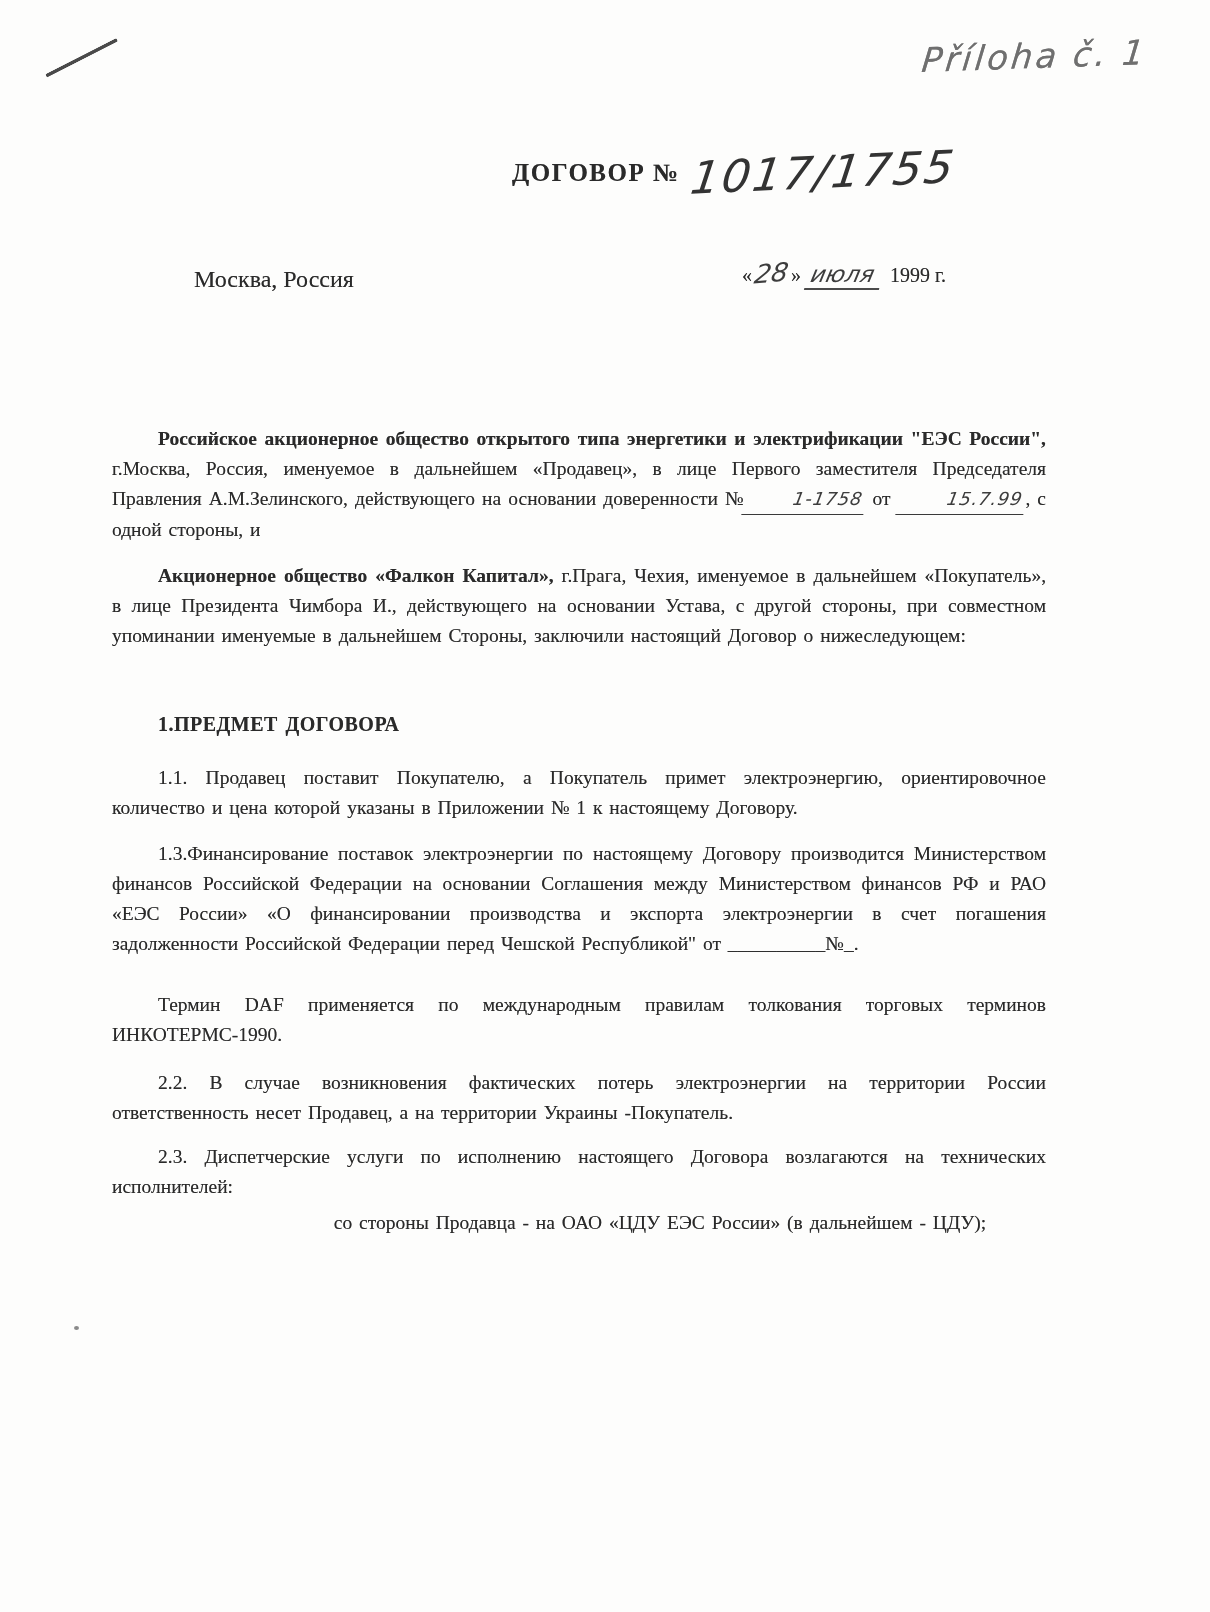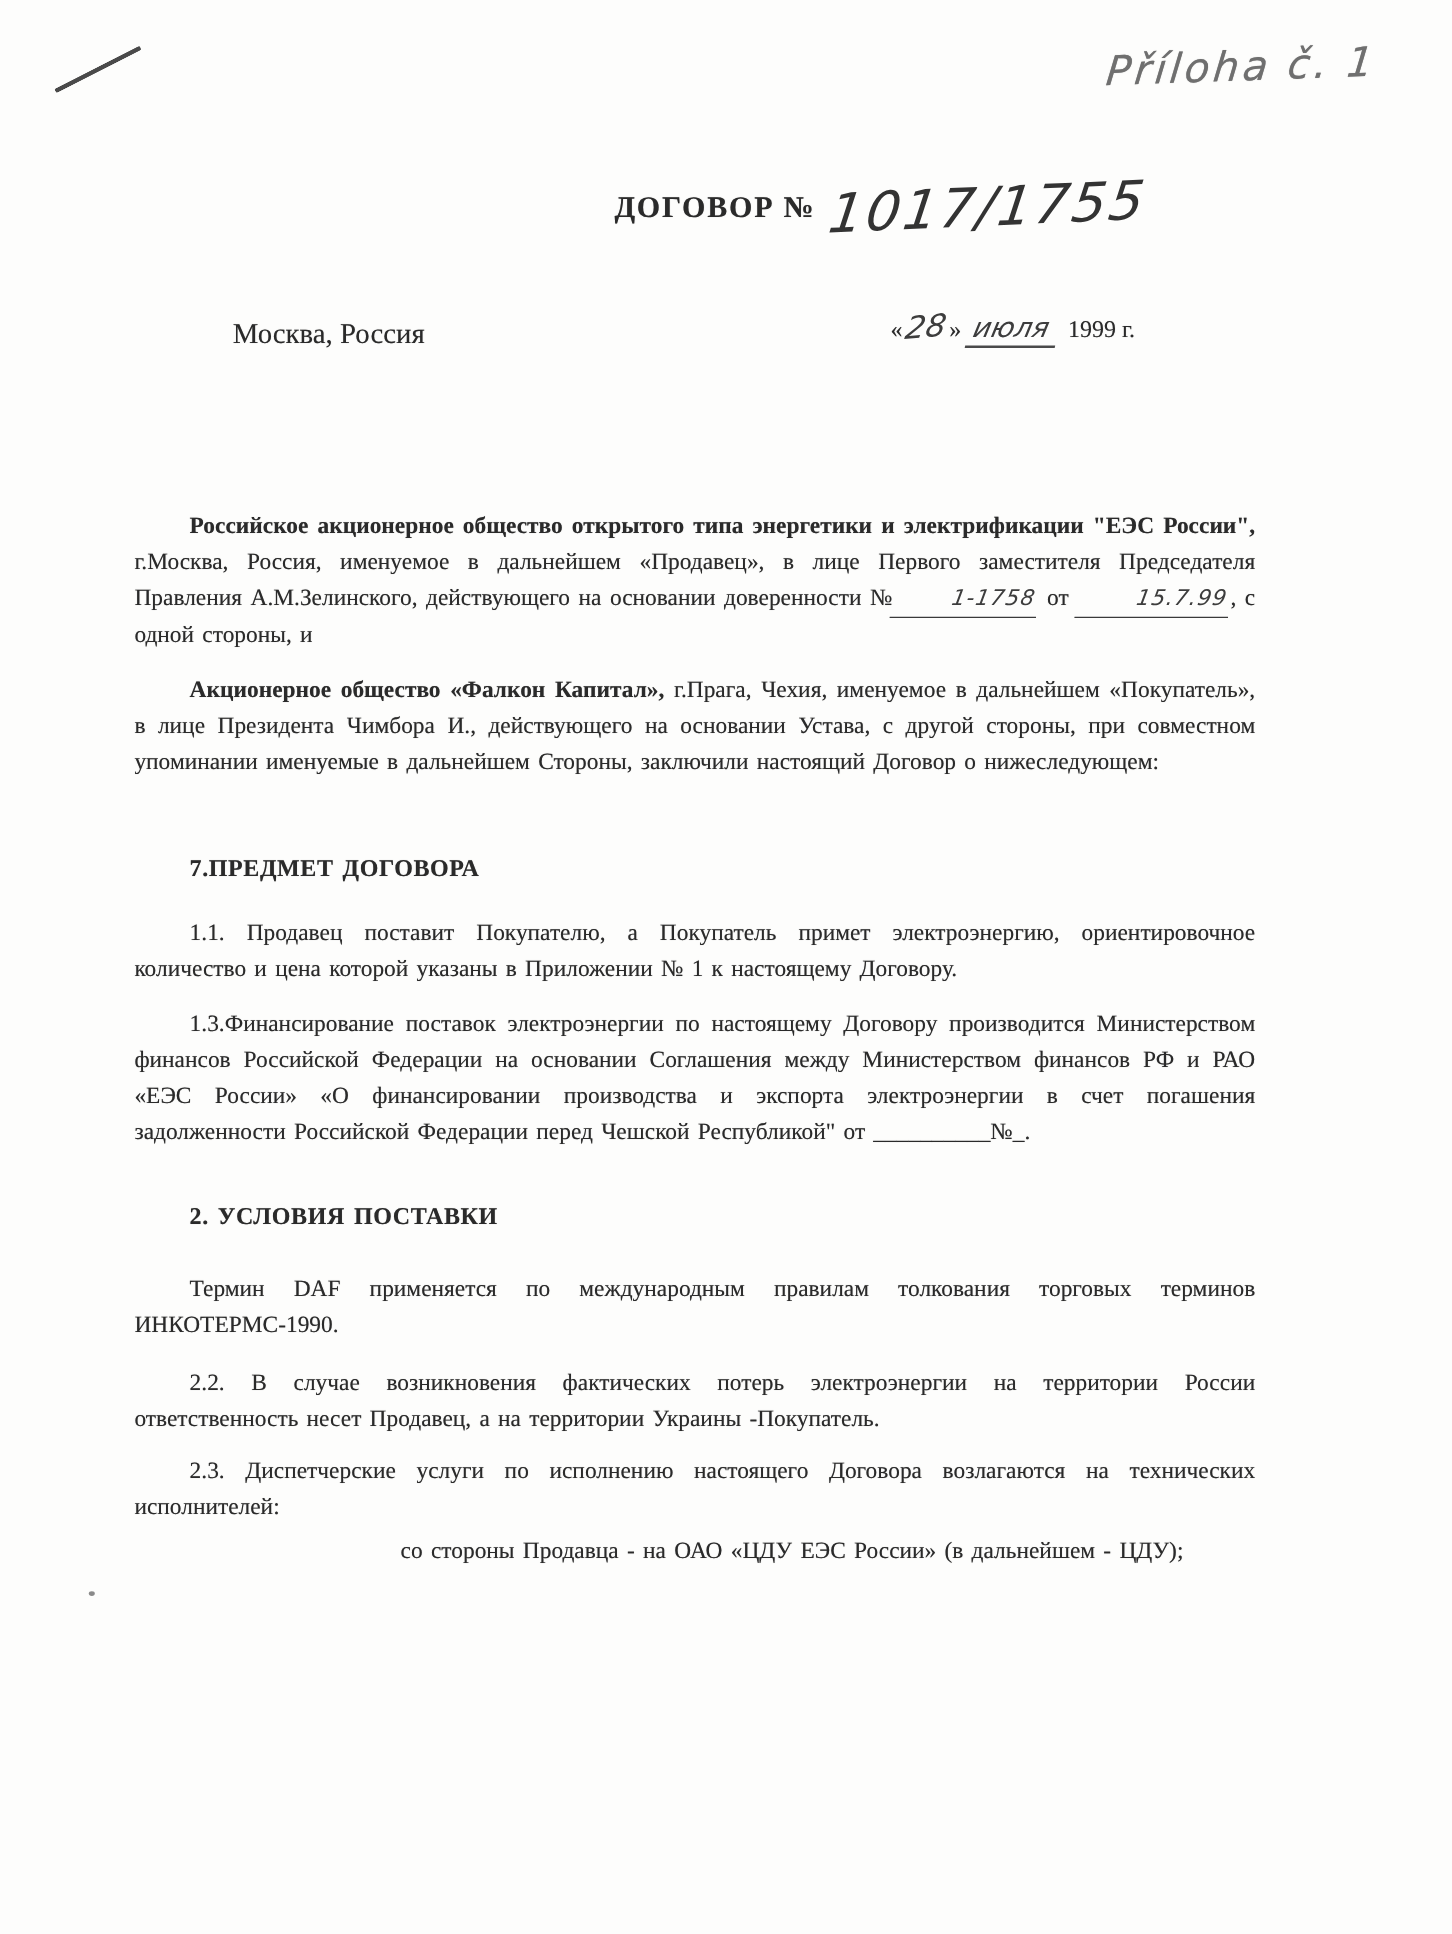--- a/index.html
+++ b/index.html
@@ -84,28 +84,27 @@
   <div class="dateline">
     <span>«</span><span class="hw date-day">28</span><span>»</span><span class="hw date-month">июля</span><span>1999 г.</span>
   </div>
 
   <div class="content">
 
     <p class="para"><b>Российское акционерное общество открытого типа энергетики и электрификации "ЕЭС России",</b><span> г.Москва, Россия, именуемое в дальнейшем «Продавец», в лице Первого заместителя Председателя Правления А.М.Зелинского, действующего на основании доверенности №</span><span class="hw hw-fill">1-1758</span><span> от </span><span class="hw hw-fill">15.7.99</span><span>, с одной стороны, и</span></p>
 
     <p class="para gap-small"><b>Акционерное общество «Фалкон Капитал»,</b><span> г.Прага, Чехия, именуемое в дальнейшем «Покупатель», в лице Президента Чимбора И., действующего на основании Устава, с другой стороны, при совместном упоминании именуемые в дальнейшем Стороны, заключили настоящий Договор о нижеследующем:</span></p>
 
-    <p class="heading p-h1">7.ПРЕДМЕТ ДОГОВОРА</p>
+    <p class="heading p-h1">1.ПРЕДМЕТ ДОГОВОРА</p>
 
     <p class="para p-11">1.1. Продавец поставит Покупателю, а Покупатель примет электроэнергию, ориентировочное количество и цена которой указаны в Приложении № 1 к настоящему Договору.</p>
 
 
     <p class="para p-13">1.3.Финансирование поставок электроэнергии по настоящему Договору производится Министерством финансов Российской Федерации на основании Соглашения между Министерством финансов РФ и РАО «ЕЭС России» «О финансировании производства и экспорта электроэнергии в счет погашения задолженности Российской Федерации перед Чешской Республикой" от __________№_.</p>
 
-    <p class="heading p-h2">2. УСЛОВИЯ ПОСТАВКИ</p>
 
 
     <p class="para p-21b">Термин DAF применяется по международным правилам толкования торговых терминов ИНКОТЕРМС-1990.</p>
 
     <p class="para p-22">2.2. В случае возникновения фактических потерь электроэнергии на территории России ответственность несет Продавец, а на территории Украины -Покупатель.</p>
 
     <p class="para p-23">2.3. Диспетчерские услуги по исполнению настоящего Договора возлагаются на технических исполнителей:</p>
 
     <p class="para p-sub">со стороны Продавца - на ОАО «ЦДУ ЕЭС России» (в дальнейшем - ЦДУ);</p>
 

